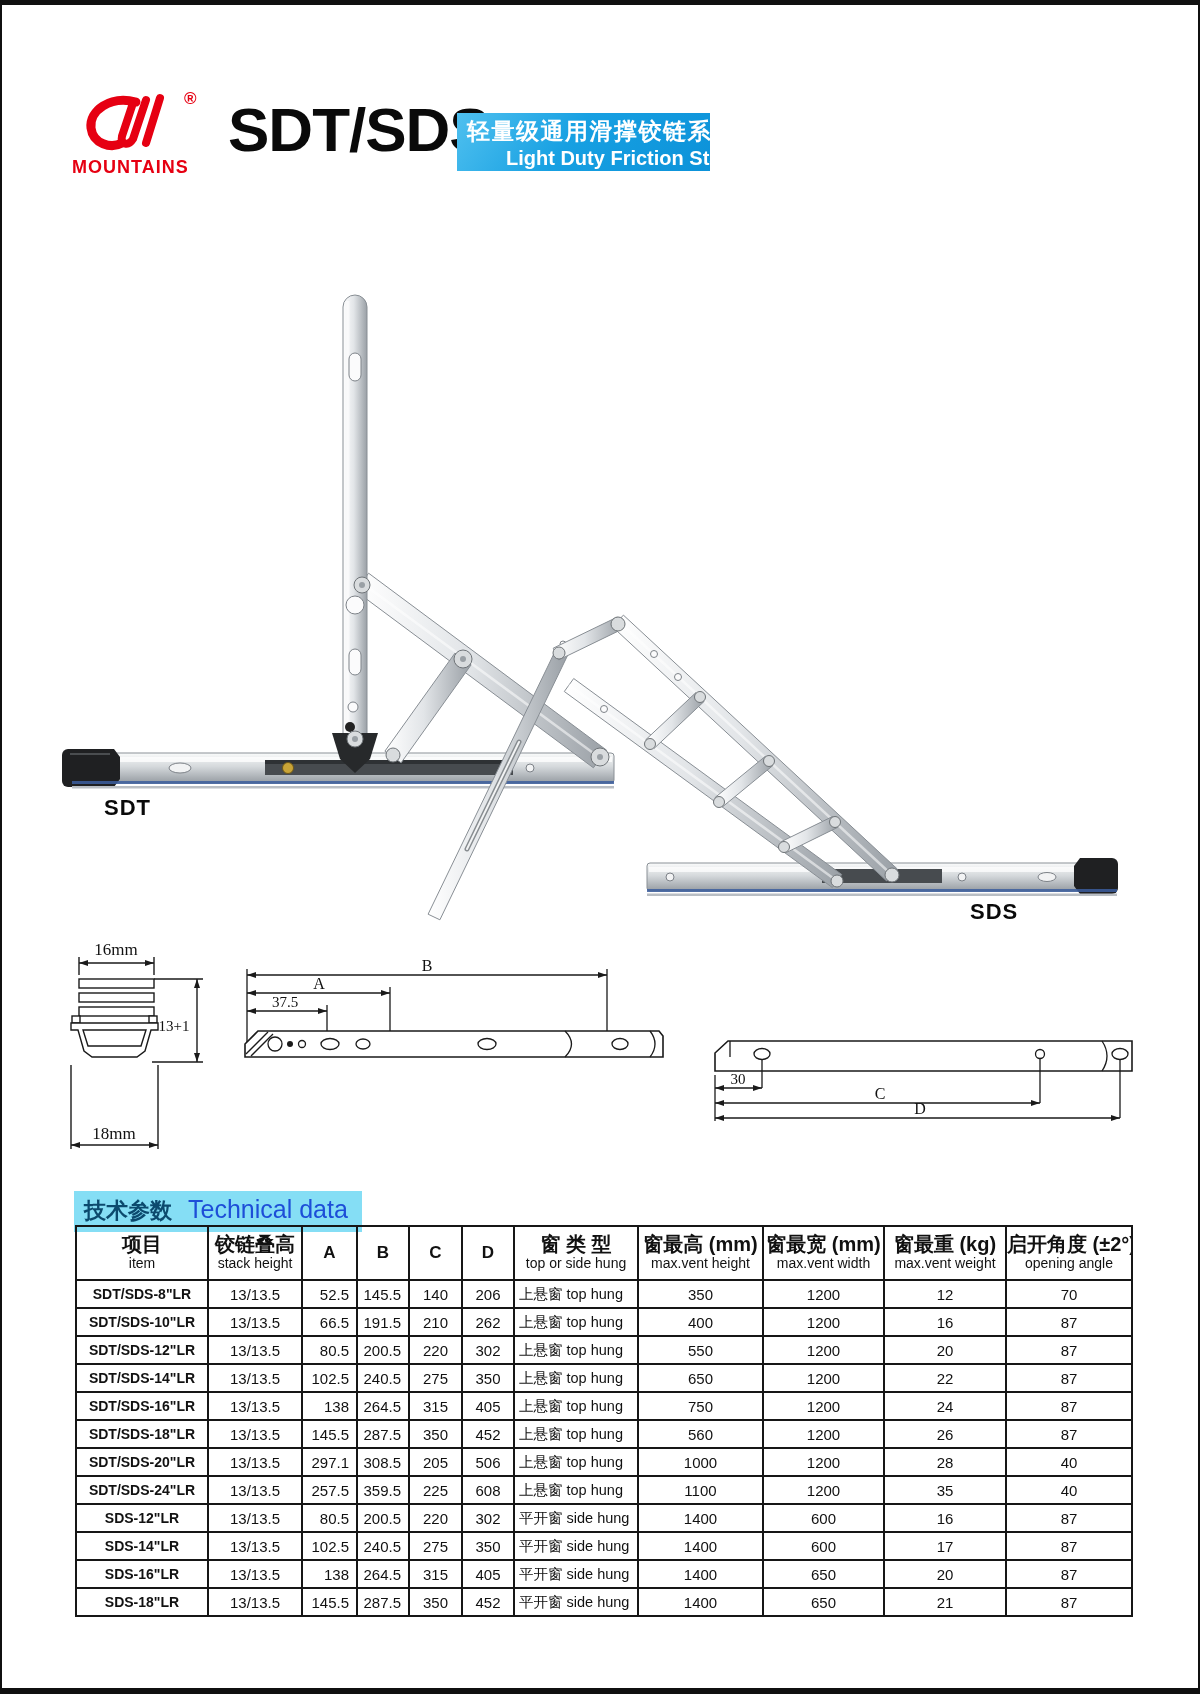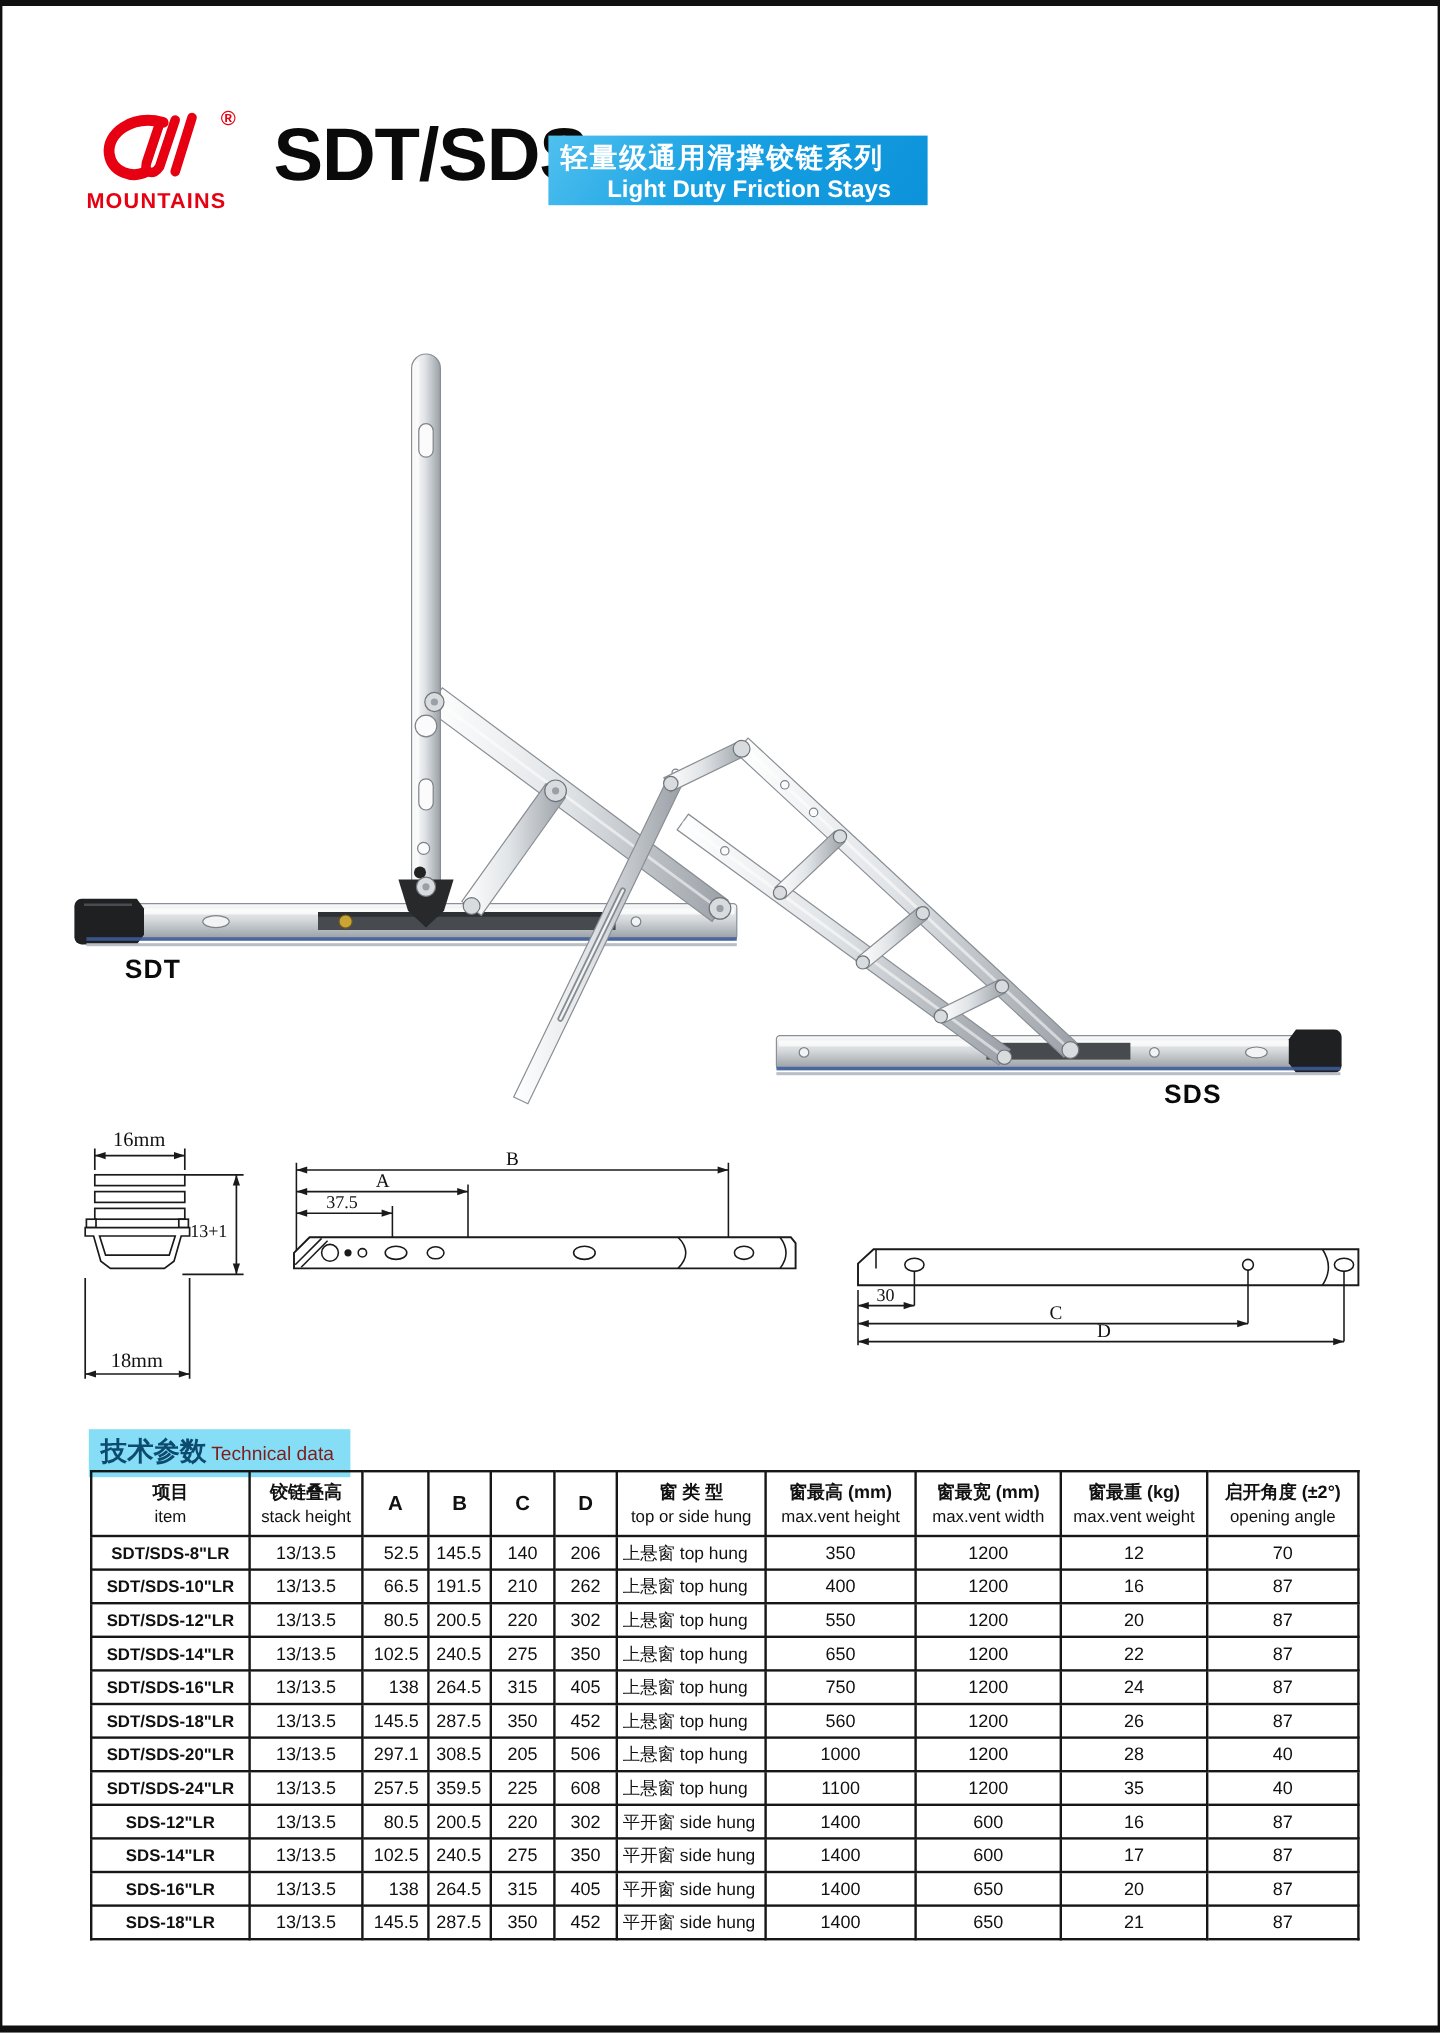--- a/index.html
+++ b/index.html
@@ -11,40 +11,40 @@
     font-family:"Liberation Sans",sans-serif;color:#111;
   }
   .abs{position:absolute;}
   
   .logo{left:70px;top:86px;width:170px;height:92px;}
   .logo .reg{position:absolute;left:112px;top:-2px;color:#e60012;font-size:17px;font-weight:bold;}
   .brand-name{position:absolute;left:0;top:66px;width:160px;color:#e60012;
     font-size:18px;font-weight:800;letter-spacing:1px;}
   .page-title{left:226px;top:94px;margin:0;font-size:62px;line-height:1;
     font-weight:800;letter-spacing:-1px;color:#0a0a0a;}
-  .banner{left:455px;top:108px;width:316px;height:58px;box-sizing:border-box;
+  .banner{left:455px;top:108px;width:253px;height:58px;box-sizing:border-box;
     padding:4px 0 0 10px;
     background:linear-gradient(125deg,#4fc0ef 0%,#17a0e2 45%,#0c92d9 100%);}
   .banner-cn{color:#fff;font-size:23px;font-weight:800;letter-spacing:1.5px;line-height:29px;white-space:nowrap;}
   .banner-en{color:#fff;font-size:20px;font-weight:800;line-height:24px;white-space:nowrap;margin-left:39px;}
   
   .prod-label{font-size:22px;font-weight:800;letter-spacing:1px;color:#0a0a0a;}
   .sdt-label{left:102px;top:790px;}
   .sds-label{left:968px;top:894px;}
   
   .section-label{left:72px;top:1186px;background:#85def5;padding:4px 14px 6px 10px;white-space:nowrap;}
   .section-cn{font-size:22px;font-weight:800;color:#0c4a6e;}
-  .section-en{font-size:16px;font-weight:400;color:#7f1d1d;margin-left:4px;}
+  .section-en{font-size:25px;font-weight:400;color:#1d4ed8;margin-left:16px;}
   
   .tech-table{left:73px;top:1220px;}
   table{border-collapse:collapse;table-layout:fixed;width:1056px;}
   th,td{border:2px solid #161616;padding:0;color:#111;overflow:hidden;white-space:nowrap;}
   th{height:52px;vertical-align:middle;text-align:center;font-weight:400;}
   td{height:26px;text-align:center;font-size:15px;}
-  .h-cn{font-size:15px;font-weight:700;line-height:20px;}
+  .h-cn{font-size:20px;font-weight:700;line-height:20px;}
   .h-cn.big{font-size:17px;}
   .h-en{font-size:14px;font-weight:400;line-height:18px;text-align:center;}
   td.c0{font-weight:700;font-size:14px;}
   td.c2,td.c3{text-align:right;padding-right:7px;}
   td.c6{text-align:left;padding-left:4px;font-size:14.5px;}
   
   .dim{font-family:"Liberation Serif",serif;fill:#111;}
 </style>
 </head>
 <body>

